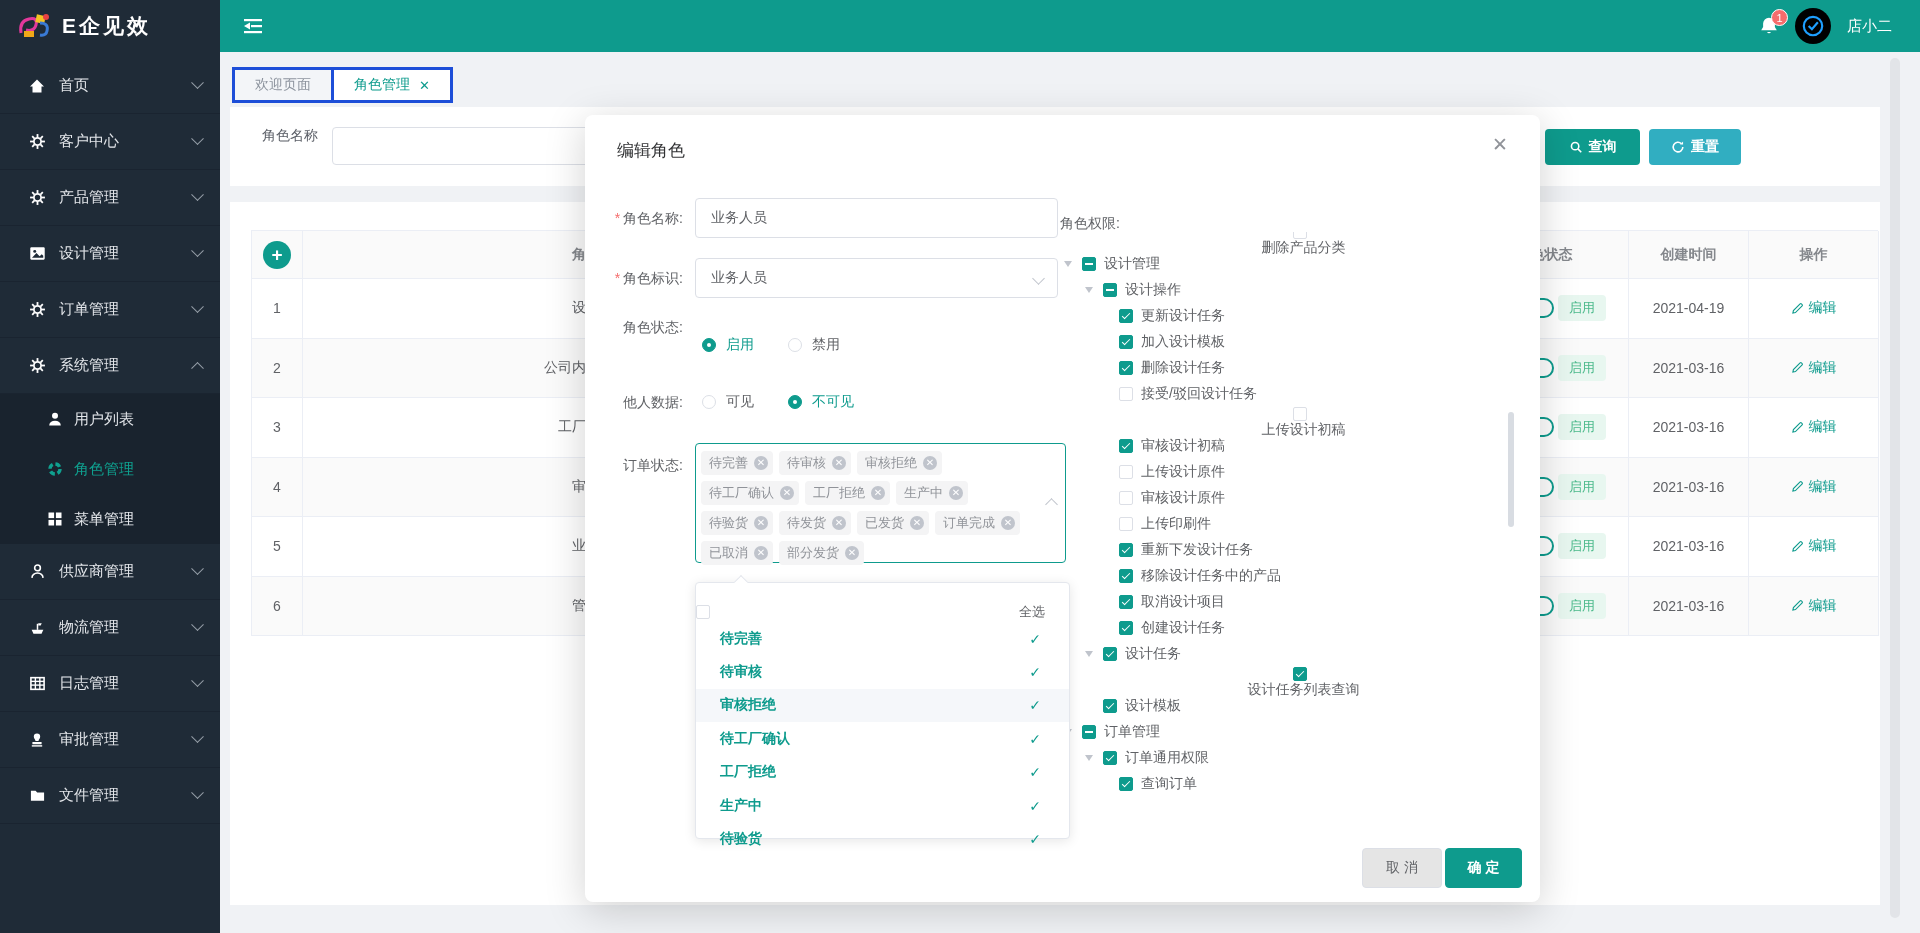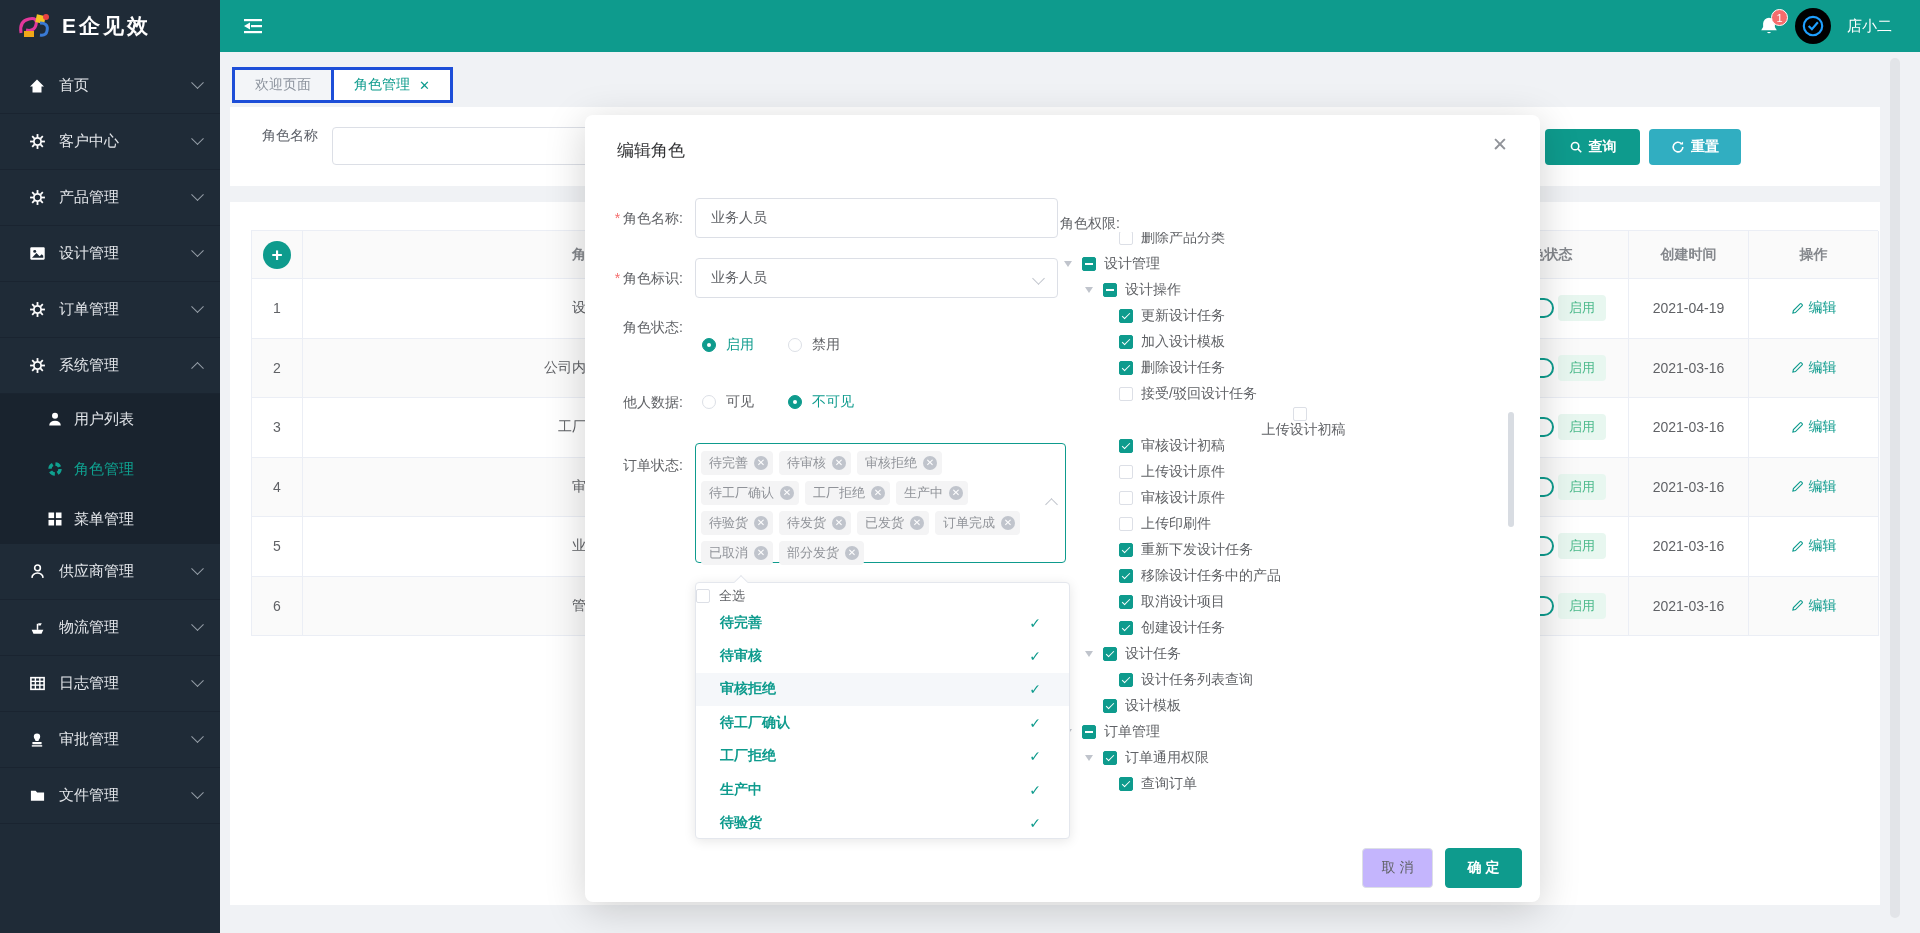--- a/index.html
+++ b/index.html
@@ -79,41 +79,41 @@
   .r-label{margin-left:10px;color:#606266;cursor:pointer}
   .r-label.sel{color:#0e9b8d}
   .r-opt2{margin-left:34px;display:flex;align-items:center}
   .tags-box{position:absolute;left:110px;top:328px;width:371px;height:120px;border:1px solid #0e9b8d;border-radius:4px;padding:4px 24px 4px 5px;display:flex;flex-wrap:wrap;align-content:flex-start;cursor:text}
   .tag{height:24px;background:#f4f4f5;border-radius:4px;color:#909399;font-size:13px;display:inline-flex;align-items:center;padding-left:8px;margin:3px 6px 3px 0}
   .tag-x{width:14px;height:14px;border-radius:50%;background:#c0c4cc;color:#fff;font-size:10px;display:flex;align-items:center;justify-content:center;margin:0 5px 0 6px;cursor:pointer;line-height:1}
   .tags-chev{position:absolute;right:9px;top:56px;width:9px;height:9px;border-right:1.5px solid #c0c4cc;border-bottom:1.5px solid #c0c4cc;transform:rotate(-135deg);cursor:pointer}
 
   .dropdown{position:absolute;left:110px;top:467px;width:375px;height:257px;background:#fff;border:1px solid #e4e7ed;border-radius:4px;box-shadow:0 2px 12px rgba(0,0,0,.1);z-index:3}
   .dd-arrow{position:absolute;left:40px;top:-6px;width:10px;height:10px;background:#fff;border-left:1px solid #e4e7ed;border-top:1px solid #e4e7ed;transform:rotate(45deg)}
-  .dd-all{height:21px;margin-top:2px;display:flex;align-items:center;justify-content:flex-start;padding-right:24px;gap:9px;font-size:13px;color:#606266;cursor:pointer}
+  .dd-all{height:21px;margin-top:18px;display:flex;align-items:center;justify-content:space-between;padding-right:24px;gap:9px;font-size:13px;color:#606266;cursor:pointer}
   .dd-opt{height:33.4px;display:flex;align-items:center;justify-content:space-between;padding:0 28px 0 24px;font-size:14px;font-weight:bold;color:#0e9b8d;cursor:pointer}
   .dd-opt.hover{background:#f5f7fa}
   .dd-check{font-size:14px}
 
   .cb{width:14px;height:14px;border:1px solid #dcdfe6;border-radius:2px;background:#fff;display:inline-flex;align-items:center;justify-content:center;flex:none;cursor:pointer;position:relative}
   .cb.checked{background:#0e9b8d;border-color:#0e9b8d}
   .cb.checked::after{content:"";width:3px;height:7px;border-right:1.6px solid #fff;border-bottom:1.6px solid #fff;transform:rotate(45deg);margin-top:-2px}
   .cb.ind{background:#0e9b8d;border-color:#0e9b8d}
   .cb.ind::after{content:"";width:8px;height:2px;background:#fff}
 
   .perm-label{position:absolute;left:475px;top:100px;font-size:14px;color:#606266}
   #perm-tree{position:absolute;left:476px;top:117px;width:440px;height:572px;overflow:hidden}
   .tree-row{height:26px;display:flex;align-items:center;font-size:14px;color:#606266;cursor:pointer}
   .arrow-slot{width:21px;display:flex;align-items:center;justify-content:flex-start;flex:none}
   .tri-down{width:0;height:0;border-top:6px solid #c0c4cc;border-left:4.5px solid transparent;border-right:4.5px solid transparent;margin-left:3px}
   .tree-label{margin-left:8px;white-space:nowrap}
   #tree-thumb{position:absolute;left:923px;top:297px;width:6px;height:115px;border-radius:3px;background:#d8dce2}
 
   .dlg-btn{position:absolute;top:733px;height:40px;border-radius:4px;font-size:14px;display:flex;align-items:center;justify-content:center;cursor:pointer;font-family:inherit}
-  .btn-cancel{left:777px;width:71px;background:#c4b5fd;border:1px solid #dcdfe6;color:#606266}
+  .btn-cancel{left:777px;width:80px;background:#e5e5e5;border:1px solid #dcdfe6;color:#606266}
   .btn-confirm{left:860px;width:77px;background:#0e9b8d;border:1px solid #0e9b8d;color:#fff;font-weight:bold}
 </style>
 </head>
 <body>
 
 <aside id="sidebar">
   <div class="logo">
     <svg width="36" height="30" viewBox="0 0 36 30">
       <path d="M5 22 Q3 10 13 8 Q22 6 20 14 Q18 21 10 19" fill="none" stroke="#e3389b" stroke-width="3"></path>
       <rect x="20" y="4" width="9" height="8" fill="#f5c324" transform="rotate(12 24 8)"></rect>
@@ -569,21 +569,21 @@
         </div>
         <div class="dd-opt">
           <span>待验货</span>
           <span class="dd-check">✓</span>
         </div>
       </div>
   </div>
 
   <div class="perm-label">角色权限:</div>
   <div id="perm-tree">
-      <div class="tree-row" style="padding-left: 37px; margin-top: -7px;">
+      <div class="tree-row" style="padding-left: 37px; margin-top: -7px; flex-direction: column;">
         <span class="arrow-slot"></span>
         <span class="cb"></span>
         <span class="tree-label">删除产品分类</span>
       </div>
       <div class="tree-row" style="padding-left: 0px;">
         <span class="arrow-slot">
           <span class="tri-down"></span>
         </span>
         <span class="cb ind"></span>
         <span class="tree-label">设计管理</span>
@@ -660,21 +660,21 @@
         <span class="cb checked"></span>
         <span class="tree-label">创建设计任务</span>
       </div>
       <div class="tree-row" style="padding-left: 21px;">
         <span class="arrow-slot">
           <span class="tri-down"></span>
         </span>
         <span class="cb checked"></span>
         <span class="tree-label">设计任务</span>
       </div>
-      <div class="tree-row" style="padding-left: 37px;">
+      <div class="tree-row" style="padding-left: 37px; flex-direction: column;">
         <span class="arrow-slot"></span>
         <span class="cb checked"></span>
         <span class="tree-label">设计任务列表查询</span>
       </div>
       <div class="tree-row" style="padding-left: 21px;">
         <span class="arrow-slot"></span>
         <span class="cb checked"></span>
         <span class="tree-label">设计模板</span>
       </div>
       <div class="tree-row" style="padding-left: 0px;">

